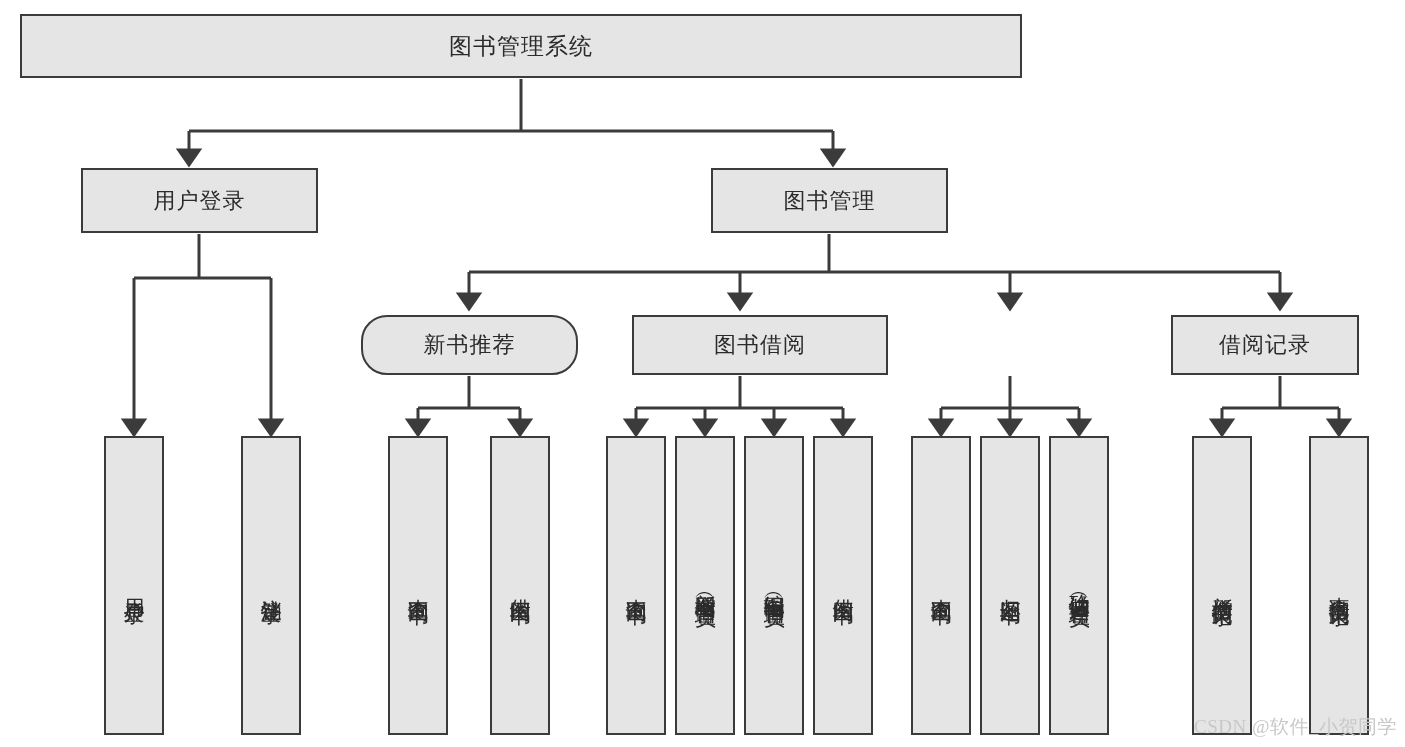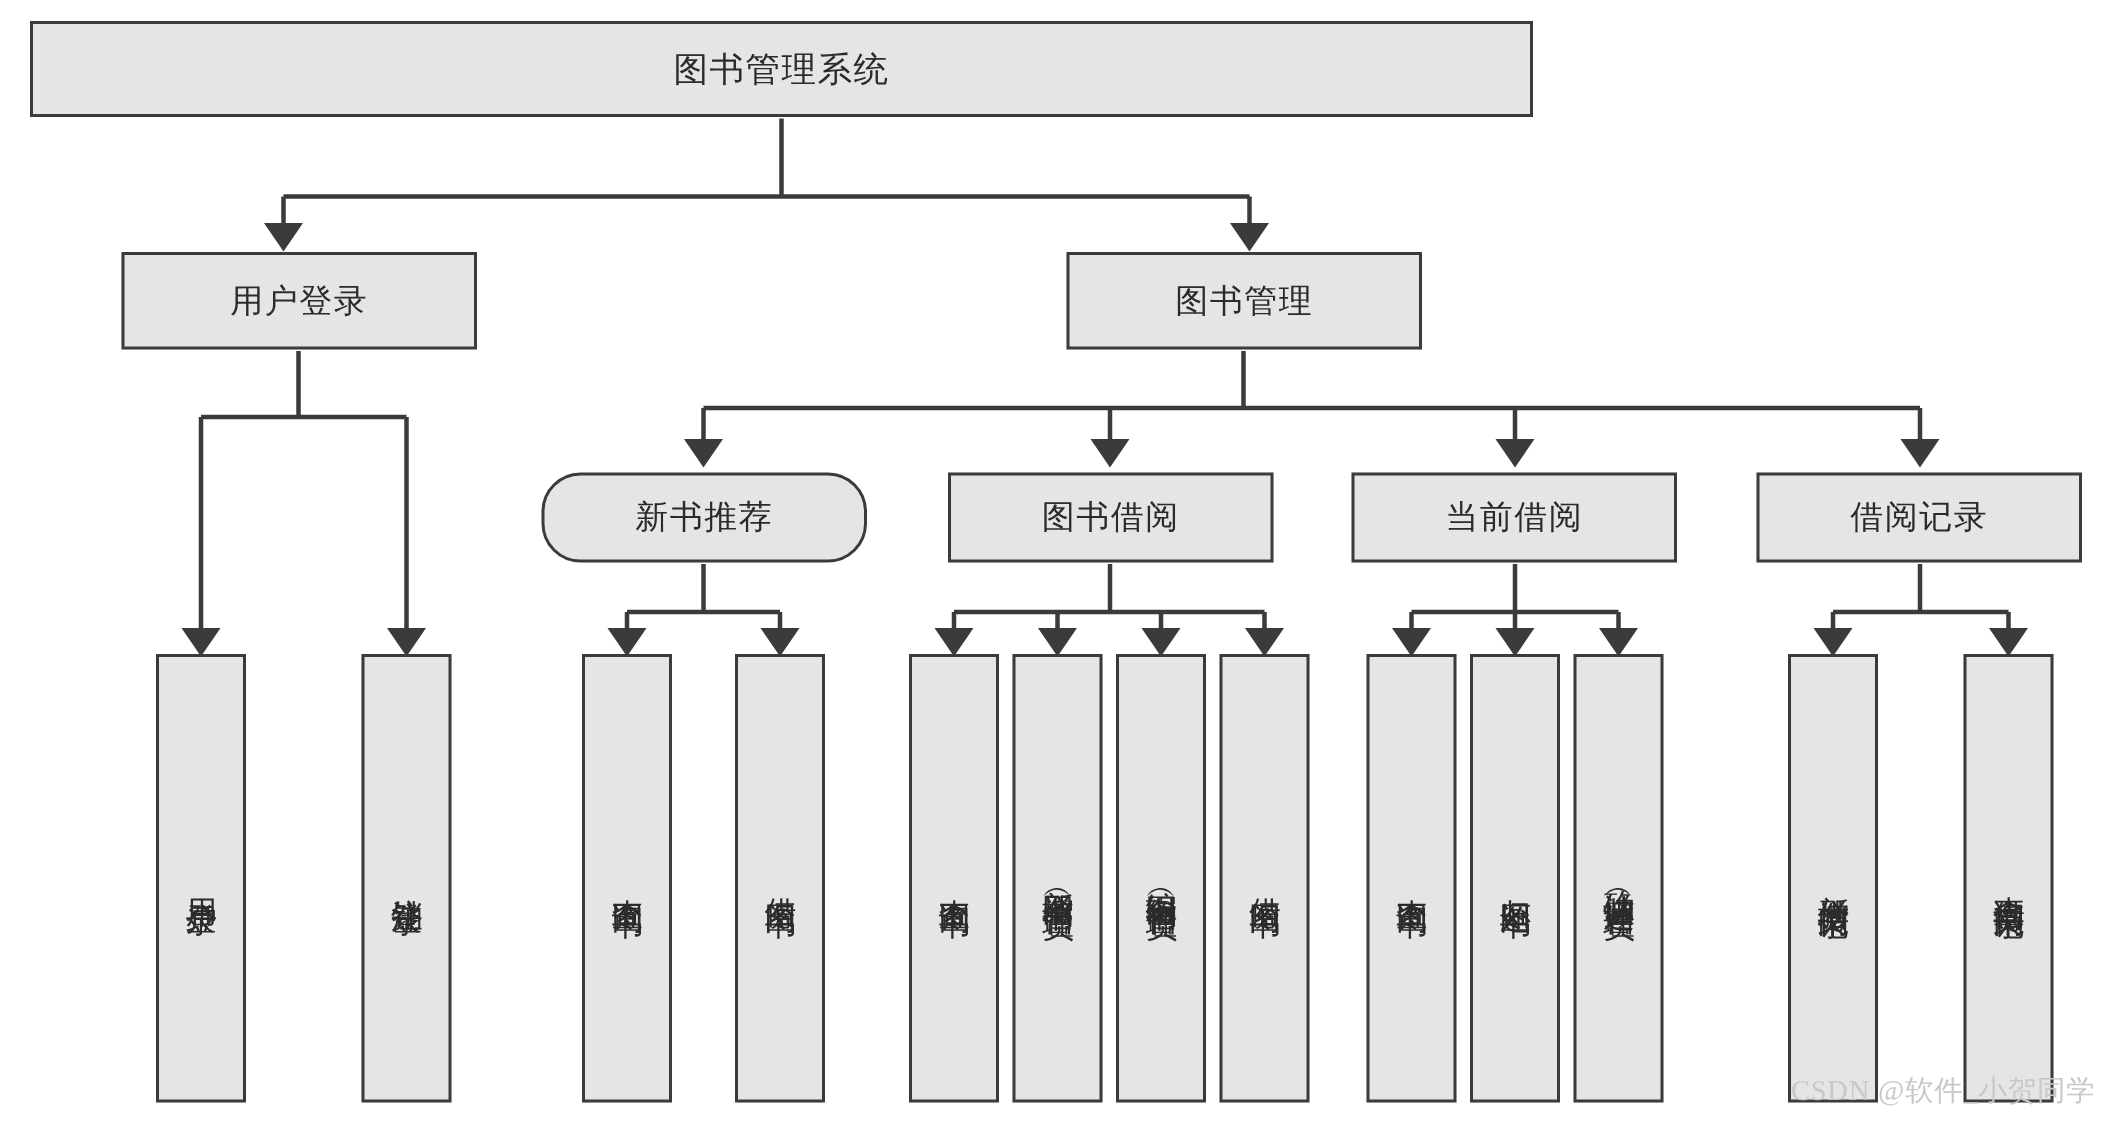--- a/index.html
+++ b/index.html
@@ -128,27 +128,24 @@
   <div class="node h" style="left:81px; top:168px; width:237px; height:65px;">
     <span>用户登录</span>
   </div>
   <div class="node h" style="left:711px; top:168px; width:237px; height:65px;align-items:center;">
     <span>图书管理</span>
   </div>
 
   <div class="node h" style="left:361px; top:315px; width:217px; height:60px;border-radius:26px;">
     <span>新书推荐</span>
   </div>
-  <div class="node h" style="left:632px; top:315px; width:217px; height:60px;">
+  <div class="node h" style="left:632px; top:315px; width:256px; height:60px;">
     <span>图书借阅</span>
   </div>
-  <div class="node h" style="left:901px; top:315px; width:217px; height:60px;">
-    <span>当前借阅</span>
-  </div>
-  <div class="node h" style="left:1171px; top:315px; width:217px; height:60px;">
+  <div class="node h" style="left:1171px; top:315px; width:188px; height:60px;">
     <span>借阅记录</span>
   </div>
 
   <div class="node v" style="left:104px; top:436px; width:60px; height:299px;">
     <span class="vtext">用户登录</span>
   </div>
   <div class="node v" style="left:241px; top:436px; width:60px; height:299px;">
     <span class="vtext">注销登录</span>
   </div>
 

